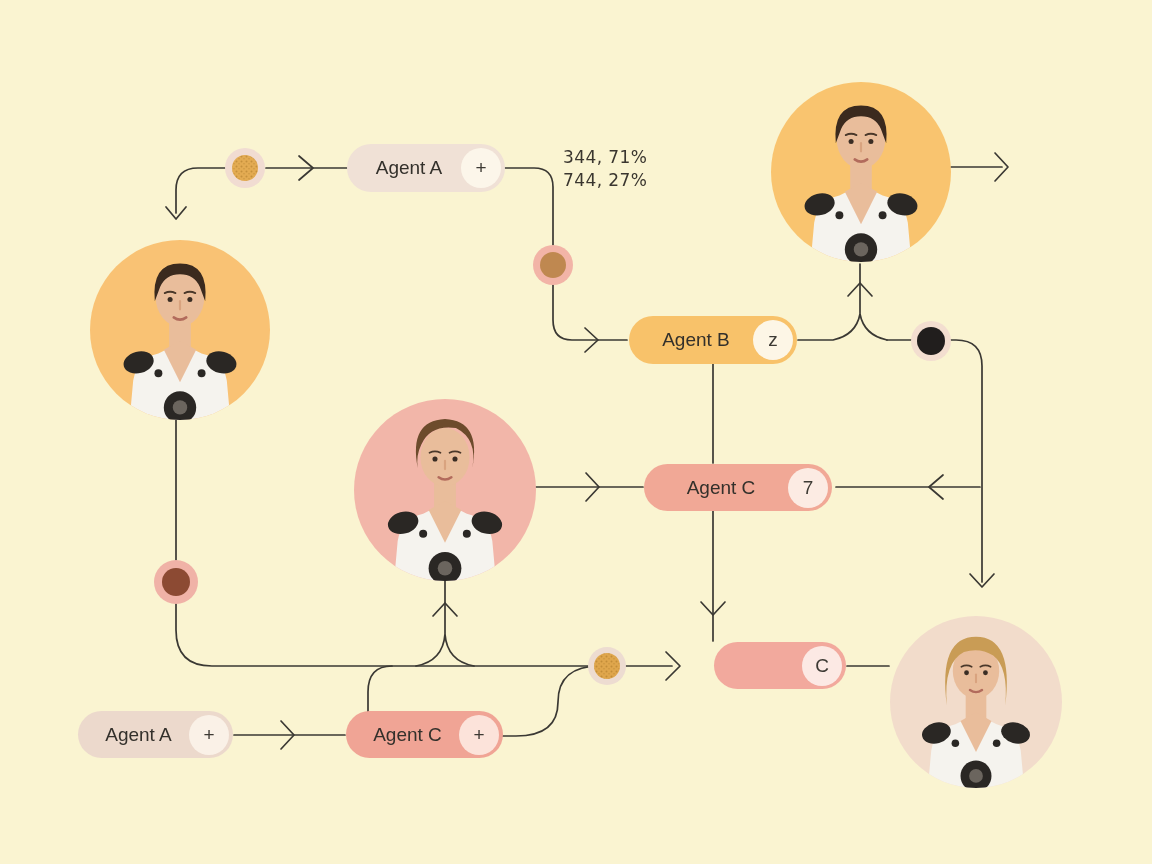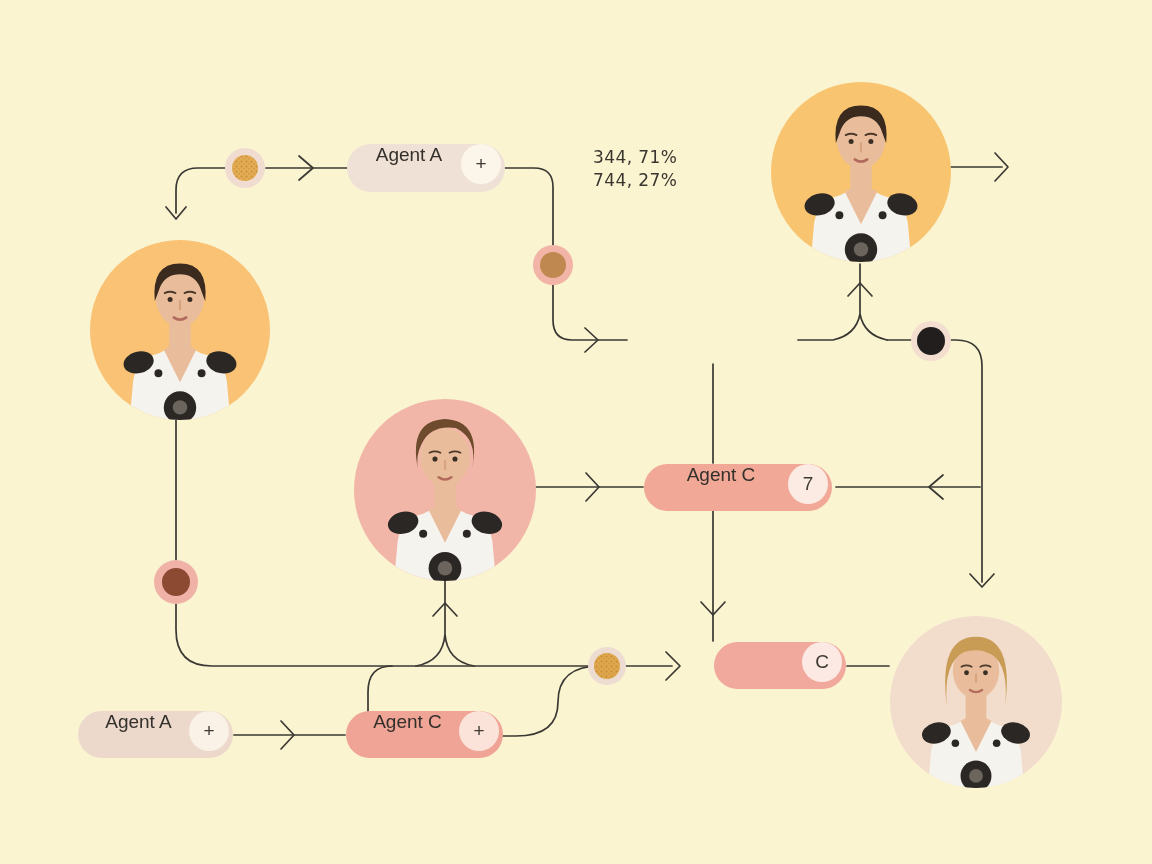--- a/index.html
+++ b/index.html
@@ -4,33 +4,33 @@
 <style>
   html,body{margin:0;padding:0;}
   body{width:1152px;height:864px;overflow:hidden;font-family:"Liberation Sans",sans-serif;}
   #stage{position:relative;width:1152px;height:864px;}
   #wiresvg{position:absolute;left:0;top:0;z-index:1;}
   .portrait{position:absolute;border-radius:50%;overflow:hidden;z-index:2;}
   .p1{left:90px;top:240px;width:180px;height:180px;}
   .p2{left:771px;top:82px;width:180px;height:180px;}
   .p3{left:354px;top:399px;width:182px;height:182px;}
   .p4{left:890px;top:616px;width:172px;height:172px;}
-  .pill{position:absolute;display:flex;border-radius:26px;z-index:3;box-sizing:border-box;}
+  .pill{position:absolute;display:flex;align-items:center;border-radius:26px;z-index:3;box-sizing:border-box;}
   .pill .label{flex:1;text-align:center;font-size:19px;color:#33302b;padding-left:10px;white-space:nowrap;}
   .pill .badge{width:40px;height:40px;border-radius:50%;display:flex;align-items:center;justify-content:center;
                font-size:19px;color:#3d3a34;margin-right:4px;flex:none;}
   .pill-agent-a-top{left:347px;top:144px;width:158px;height:48px;}
   .pill-agent-b{left:629px;top:316px;width:168px;height:48px;}
   .pill-agent-c-mid{left:644px;top:464px;width:188px;height:47px;}
   .pill-blank{left:714px;top:642px;width:132px;height:47px;}
   .pill-agent-a-bottom{left:78px;top:711px;width:155px;height:47px;}
   .pill-agent-c-bottom{left:346px;top:711px;width:157px;height:47px;}
   .ann{position:absolute;z-index:2;font-family:"DejaVu Sans",sans-serif;font-size:17px;line-height:23px;
        color:#3a362f;letter-spacing:.4px;}
-  .ann-top{left:593px;top:146px;}
+  .ann-top{left:563px;top:146px;}
   .ann-left{left:218px;top:462px;}
 </style>
 </head>
 <body>
 
 <div id="stage" style="background: rgb(250, 244, 209);">
 
   <svg id="wiresvg" width="1152" height="864" viewBox="0 0 1152 864">
     <defs>
       <pattern id="speckle" width="5" height="5" patternUnits="userSpaceOnUse">
@@ -164,20 +164,24 @@
     <path d="M41.5,29.5 Q44.5,28 47.5,29.5 M52.5,29.5 Q55.5,28 58.5,29.5" stroke="#4a382a" stroke-width="1" fill="none" stroke-linecap="round"></path>
     <path d="M50,34 L50,38.5" stroke="#d9a37f" stroke-width="1.2" stroke-linecap="round"></path>
     <path d="M46.5,43 Q50,45.5 53.5,43" stroke="#b26b5c" stroke-width="1.4" fill="none" stroke-linecap="round"></path>
   </svg></div>
 
   <div class="pill pill-agent-a-top" style="background: rgb(240, 225, 214);">
     <span class="label">Agent A</span>
     <span class="badge" style="background: rgb(252, 246, 234);">+</span>
   </div>
 
+  <div class="pill pill-agent-b" style="background: rgb(248, 194, 106);">
+    <span class="label">Agent B</span>
+    <span class="badge" style="background: rgb(253, 246, 230);">z</span>
+  </div>
 
   <div class="pill pill-agent-c-mid" style="background: rgb(241, 168, 150);">
     <span class="label">Agent C</span>
     <span class="badge" style="background: rgb(252, 235, 227);">7</span>
   </div>
 
   <div class="pill pill-blank" style="background: rgb(242, 169, 157);">
     <span class="label"></span>
     <span class="badge" style="background: rgb(252, 233, 228);">C</span>
   </div>

